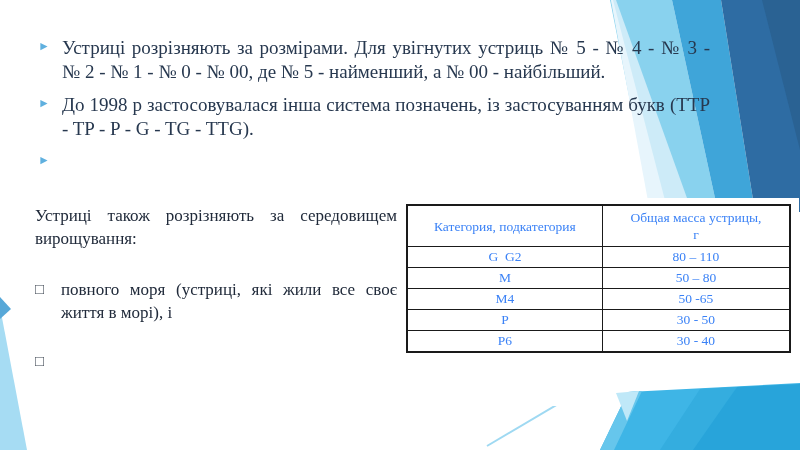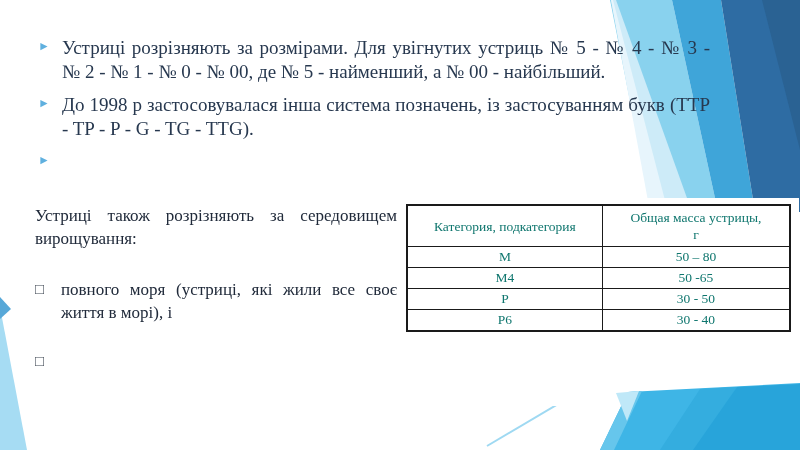--- a/index.html
+++ b/index.html
@@ -39,21 +39,21 @@
   .leftcol{position:absolute;left:35px;top:192px;width:362px;z-index:2;
            font-size:17px;line-height:23px;color:#202a3a;}
   .leftcol .intro{margin:12px 0 28px 0;text-align:justify;}
   .check-item{position:relative;padding-left:26px;margin-bottom:26px;text-align:justify;}
   .check-item .sq{position:absolute;left:0;top:0;font-size:15px;color:#3c4450;line-height:23px;}
 
   
   .tablebox{position:absolute;left:398px;top:198px;width:401px;height:208px;background:#ffffff;
             z-index:2;overflow:hidden;padding:6px 8px;box-sizing:border-box;}
   table.sizes{border-collapse:collapse;width:100%;table-layout:fixed;
-              font-size:13.5px;color:#0f766e;border:2px solid #1a1a1a;}
+              font-size:13.5px;color:#3b82f6;border:2px solid #1a1a1a;}
   table.sizes th,table.sizes td{border:1px solid #1a1a1a;text-align:center;
               font-weight:normal;padding:1px 4px;}
   table.sizes th{height:38px;line-height:17px;}
   table.sizes td{height:18px;}
   table.sizes col.c1{width:51%;} table.sizes col.c2{width:49%;}
   .h2l{display:block;}
 </style>
 </head>
 <body>
 
@@ -106,20 +106,24 @@
         <tr>
           <th>Категория, подкатегория</th>
           <th>
             <span class="h2l">Общая масса устрицы,</span>
             <span class="h2l">г</span>
           </th>
         </tr>
       </thead>
       <tbody>
         <tr>
+          <td>G&nbsp;&nbsp;G2</td>
+          <td>80 – 110</td>
+        </tr>
+        <tr>
           <td>M</td>
           <td>50 – 80</td>
         </tr>
         <tr>
           <td>M4</td>
           <td>50 -65</td>
         </tr>
         <tr>
           <td>P</td>
           <td>30 - 50</td>

